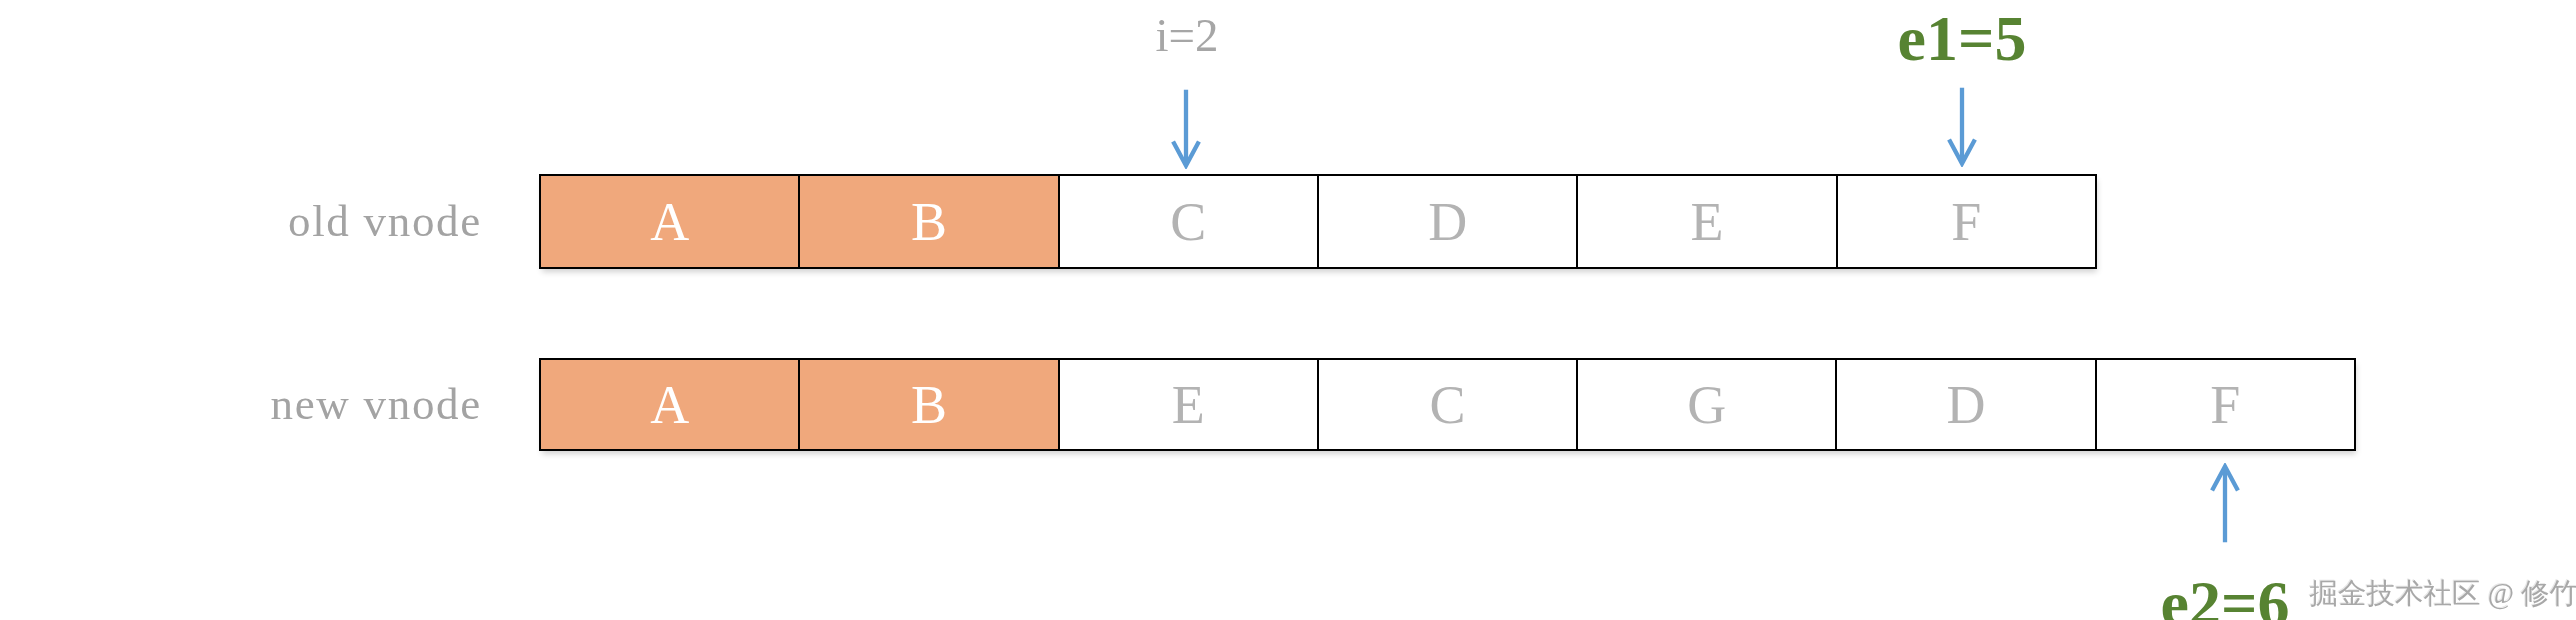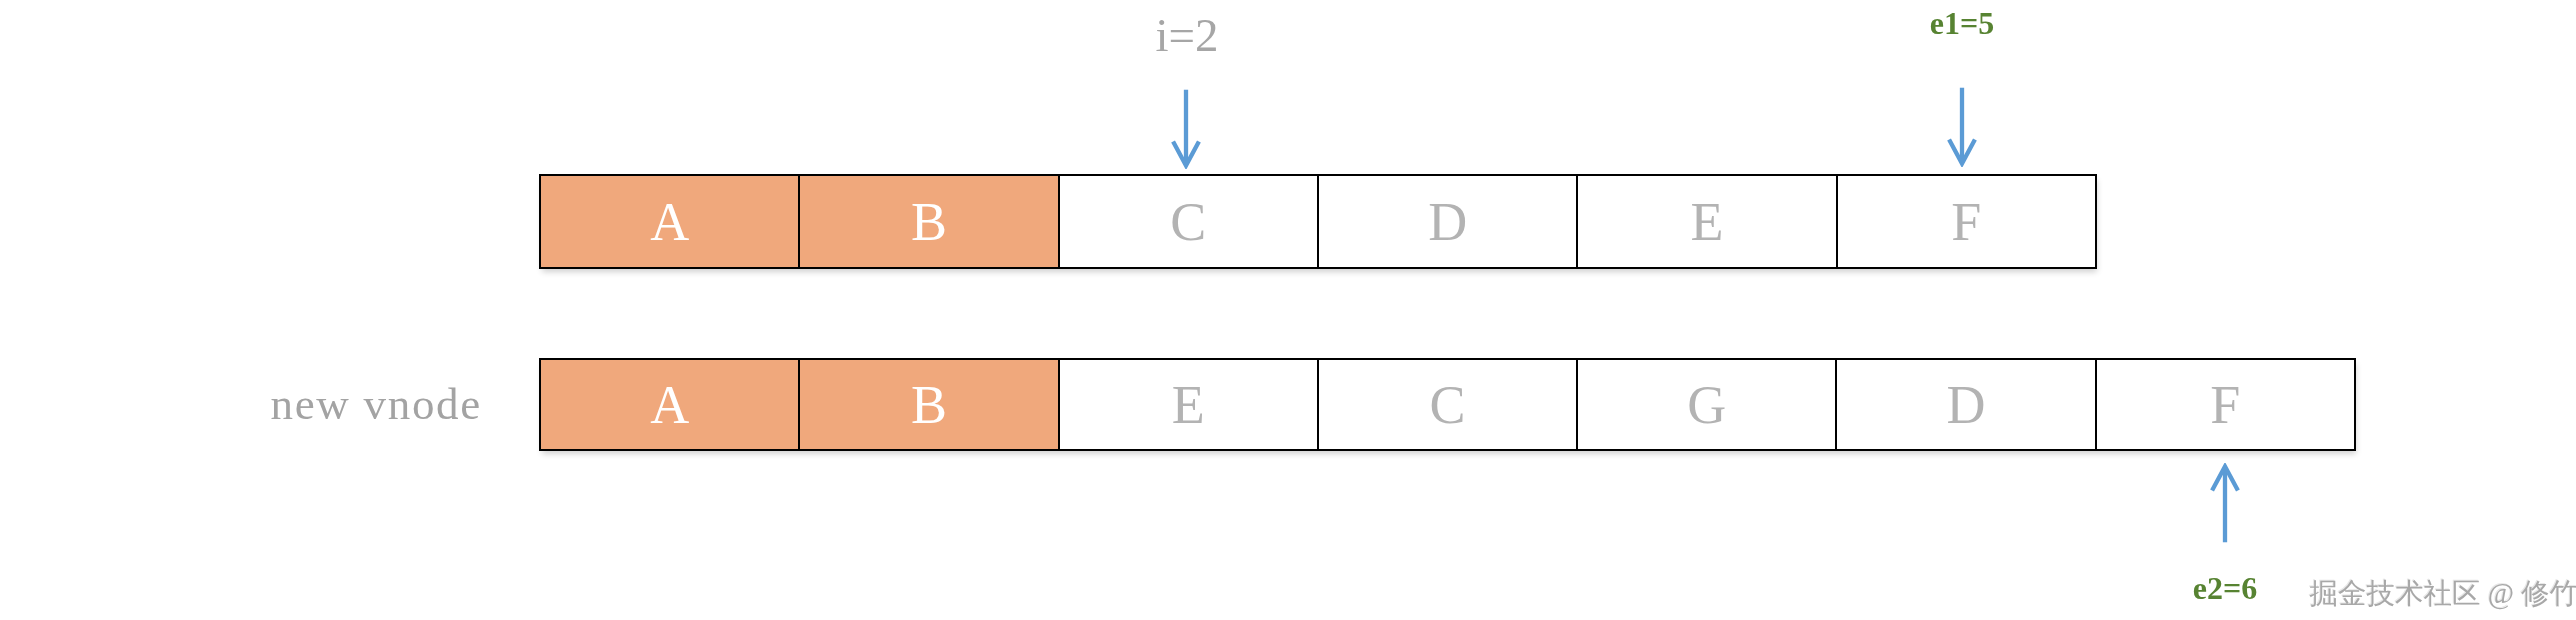--- a/index.html
+++ b/index.html
@@ -54,21 +54,21 @@
   .cell.hl { background: #f0a87c; color: #ffffff; }
 
   
   .pointer-label {
     position: absolute;
     transform: translateX(-50%);
     white-space: nowrap;
     line-height: 1;
   }
   .pointer-label.gray  { color: #a6a6a6; font-size: 47px; }
-  .pointer-label.green { color: #578332; font-size: 32px; font-weight: bold; }
+  .pointer-label.green { color: #578332; font-size: 64px; font-weight: bold; }
 
   .arrow { position: absolute; transform: translateX(-50%); }
   .arrow svg { display: block; }
   .arrow line, .arrow polyline {
     stroke: #5b9bd5;
     stroke-width: 5;
     fill: none;
     stroke-linecap: butt;
     stroke-linejoin: miter;
   }
@@ -99,20 +99,21 @@
   </div>
 
   <div class="pointer-label green" style="left:1946px; top:7px;">e1=5</div>
   <div class="arrow" style="left:1946px; top:86px;">
     <svg width="38" height="81" viewBox="0 0 44 94">
       <line x1="22" y1="2" x2="22" y2="88"></line>
       <polyline points="7,62 22,90 37,62"></polyline>
     </svg>
   </div>
 
+  <div class="row-label old">old vnode</div>
   <div class="vnode-row old">
     <div class="cell hl">A</div>
     <div class="cell hl">B</div>
     <div class="cell">C</div>
     <div class="cell">D</div>
     <div class="cell">E</div>
     <div class="cell">F</div>
   </div>
 
   <div class="row-label new">new vnode</div>

